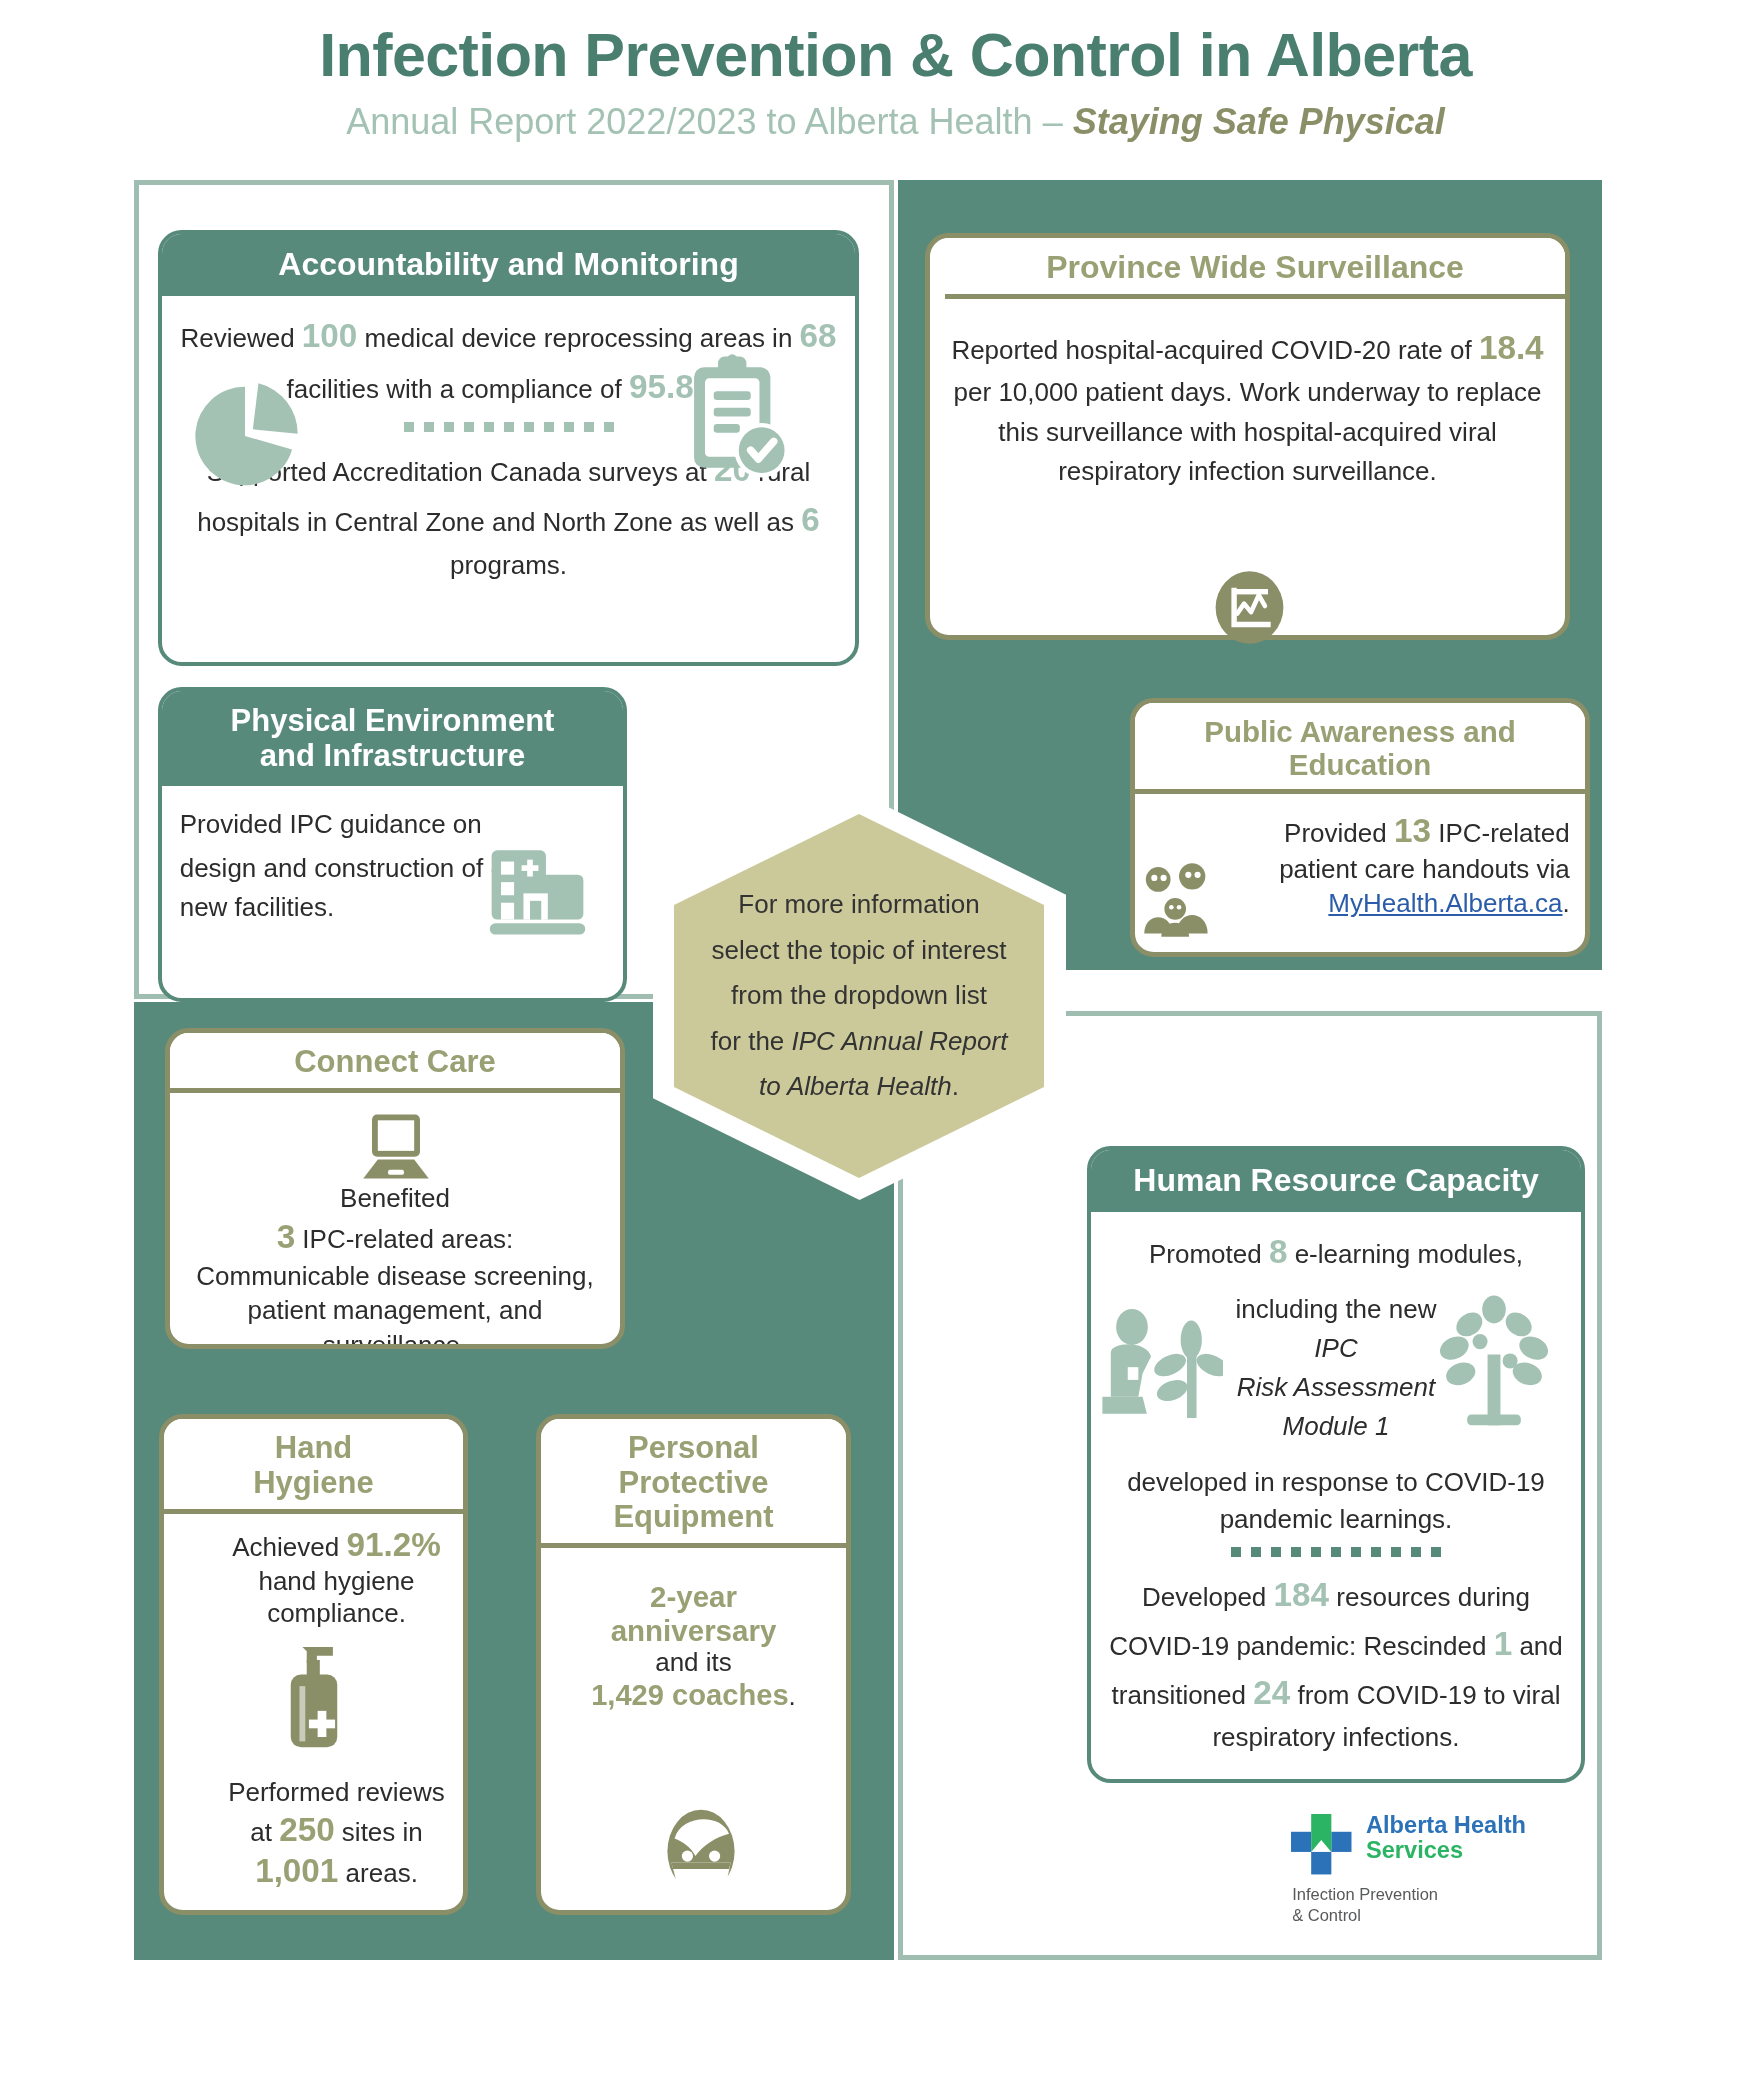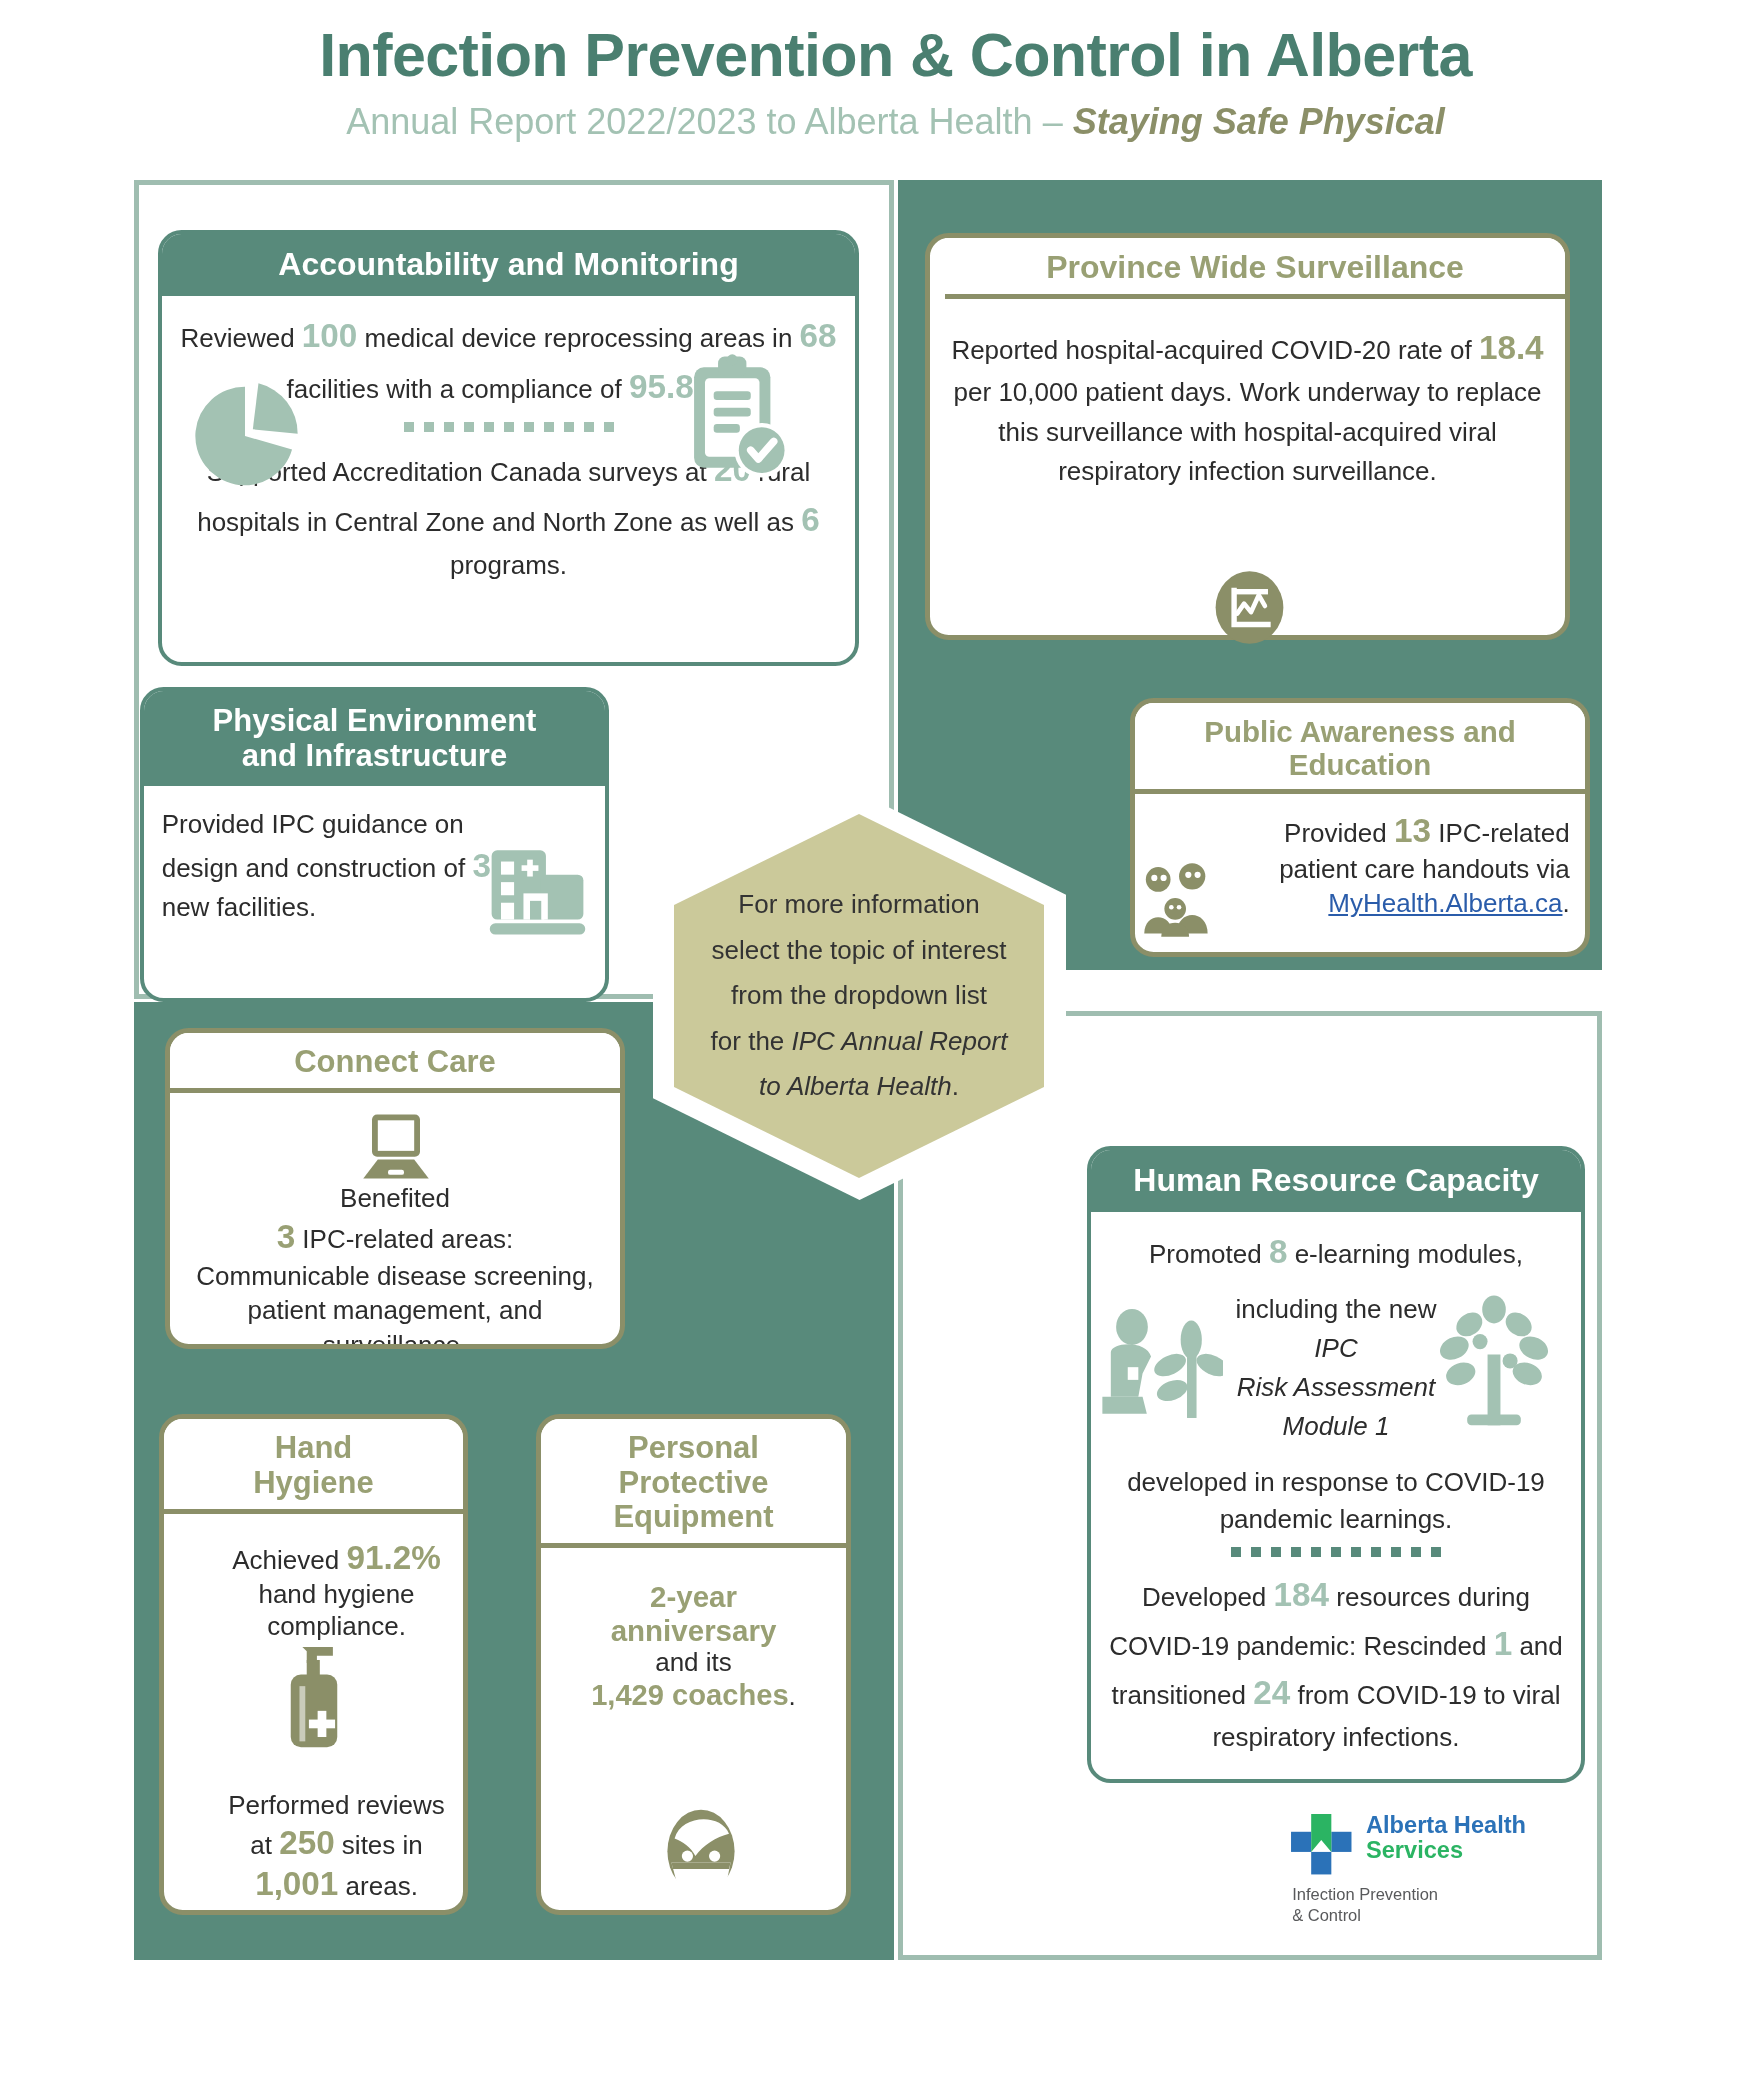--- a/index.html
+++ b/index.html
@@ -68,21 +68,21 @@
   a.mh{color:var(--link);text-decoration:underline;}
 
   
   .dots{display:flex;justify-content:center;gap:10px;margin:9.4px 0 13px;}
   .dots i{display:block;width:10px;height:10px;background:var(--sage);}
   .dots.dk i{background:var(--teal);}
 
   
   #card-accountability{left:158px;top:230px;width:701px;height:436px;}
   #card-accountability .card-head{font-size:32px;}
-  #card-physical{left:140px;top:687px;width:469px;height:315px;}
+  #card-physical{left:158px;top:687px;width:469px;height:315px;}
   #card-physical .card-head{font-size:31px;}
   #card-surveillance{left:925px;top:233px;width:645px;height:407px;}
   #card-surveillance .card-head{font-size:32px;margin-left:15px;}
   #card-public{left:1130px;top:698px;width:460px;height:259px;}
   #card-public .card-head{font-size:29.5px;}
   #card-connect{left:165px;top:1028px;width:460px;height:321px;}
   #card-connect .card-head{font-size:31px;}
   #card-hand{left:159px;top:1414px;width:309px;height:501px;}
   #card-hand .card-head{font-size:31px;}
   #card-ppe{left:536px;top:1414px;width:315px;height:501px;}
@@ -279,21 +279,21 @@
   <rect x="30" y="12" width="50" height="42" fill="#fff"></rect>
   <path d="M30 66 L80 66 L100 92 L10 92 Z" fill="#8b8f68"></path>
   <rect x="44" y="80" width="22" height="7" rx="3" fill="#fff"></rect>
 </svg>
 
 <div class="card olive" id="card-hand">
   <div class="card-head">
     <div>Hand</div>
     <div>Hygiene</div>
   </div>
-  <div class="card-body" style="padding-top:23px;margin-left:46px;">
+  <div class="card-body" style="padding-top:10px;margin-left:46px;">
     <p class="t" style="line-height:1.24;">
       <span>Achieved </span><span class="num-olive">91.2%</span><span> hand hygiene compliance.</span>
     </p>
     <div style="height:147px;"></div>
     <p class="t" style="line-height:1.24;">
       <span>Performed reviews at </span><span class="num-olive">250</span><span> sites in </span><span class="num-olive">1,001</span><span> areas.</span>
     </p>
   </div>
 </div>
 

